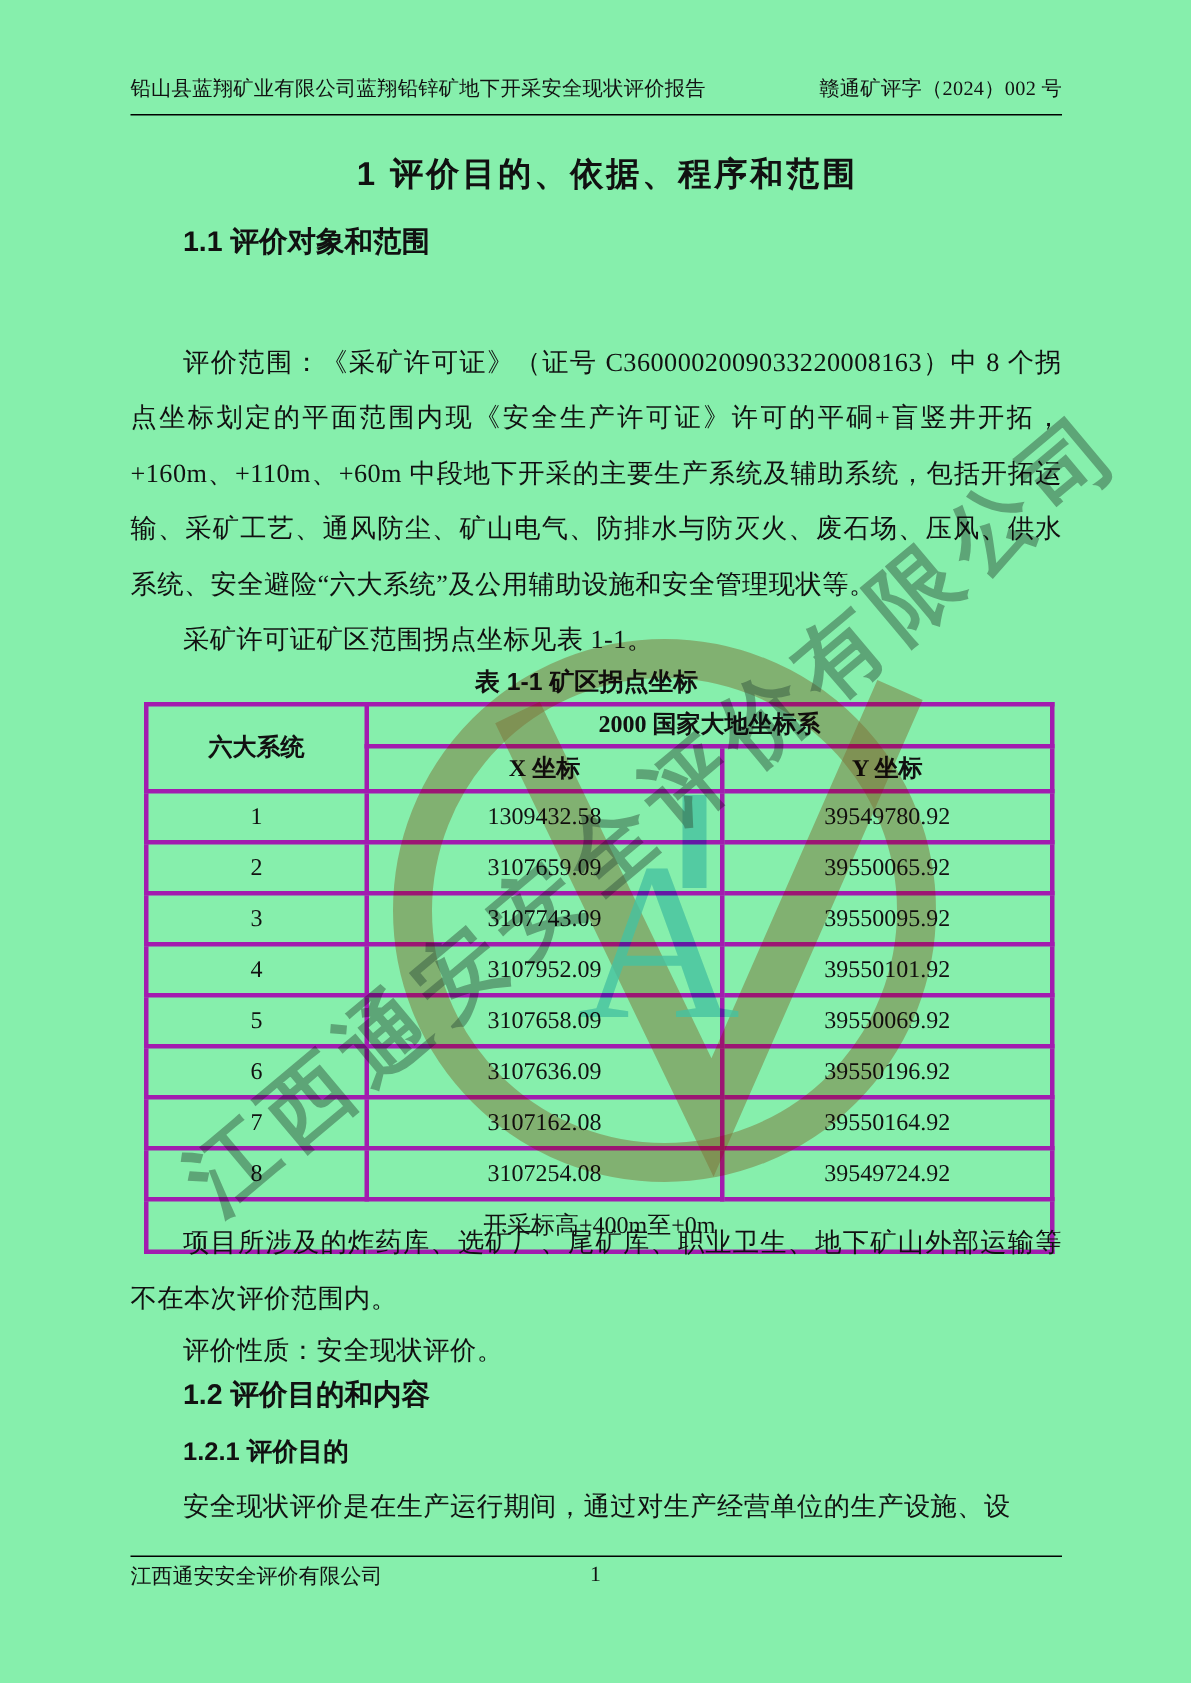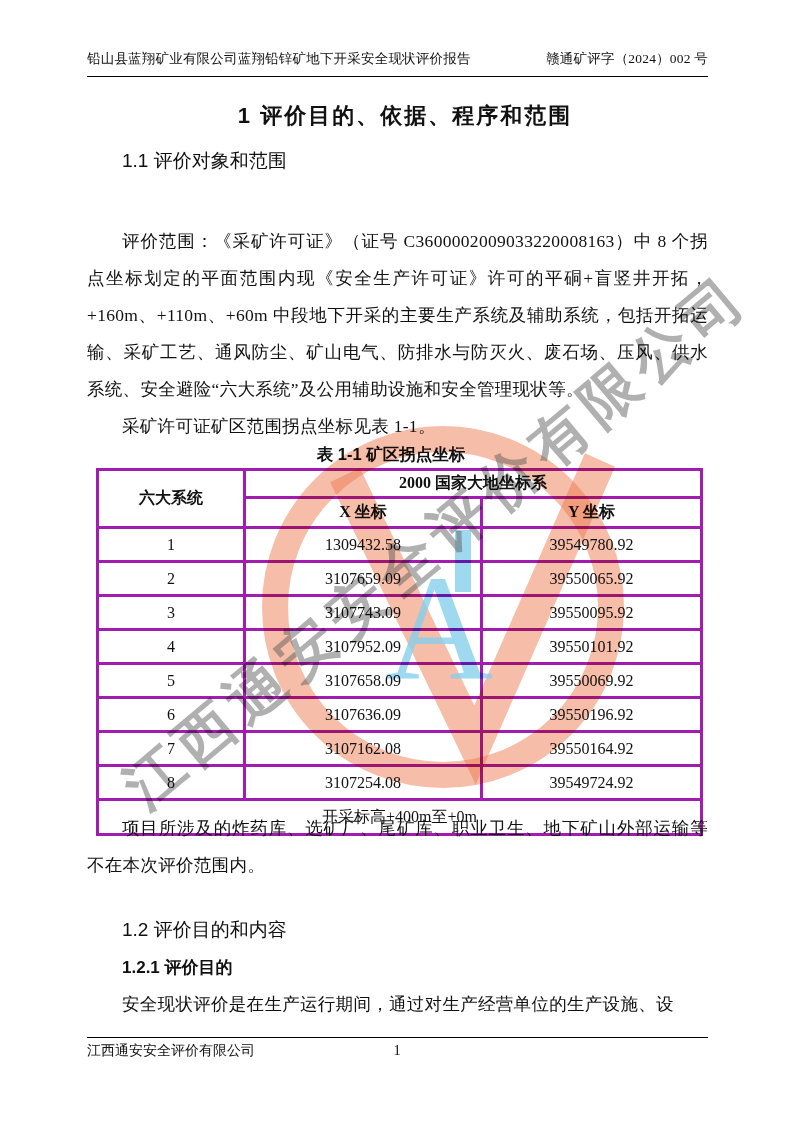--- a/index.html
+++ b/index.html
@@ -1,32 +1,32 @@
 <!DOCTYPE html>
 <html><head>
 <meta charset="utf-8">
 <style>
   html,body { margin:0; padding:0; background:#e8e8e8; }
   .page {
     position:relative; width:794px; height:1122px; margin:0 auto;
-    background:#ffffff; overflow:hidden;
+    background:#86efac; overflow:hidden;
     font-family:"Liberation Serif", serif; color:#111;
   }
   
   .hdr { position:absolute; left:87px; right:86px; top:50px;
          display:flex; justify-content:space-between; align-items:flex-end;
          font-size:13.5px; letter-spacing:0.2px; }
   .hdr-rule { position:absolute; left:87px; right:86px; top:76px;
               border-top:1.6px solid #000; }
   
   .chapter-title { position:absolute; left:16px; right:0; top:101px; margin:0;
          text-align:center; font-family:"Liberation Sans", sans-serif;
          font-weight:bold; font-size:22px; letter-spacing:2px; }
   .h2 { position:absolute; left:122px; margin:0;
-        font-family:"Liberation Sans", sans-serif; font-weight:normal; font-size:19px; }
+        font-family:"Liberation Sans", sans-serif; font-weight:bold; font-size:19px; }
   .h3 { position:absolute; left:122px; margin:0;
         font-family:"Liberation Sans", sans-serif; font-weight:bold; font-size:17px; }
   
   .para { position:absolute; left:87px; width:621px; margin:0;
           font-size:17.5px; line-height:37px; letter-spacing:0.3px;
           text-indent:2em; text-align:justify; text-justify:inter-ideograph; }
   
   .tbl-caption { position:absolute; left:0; right:12px; top:444px; text-align:center;
           font-family:"Liberation Sans", sans-serif; font-weight:bold; font-size:16.5px; }
   table.coords { position:absolute; left:96px; top:468px; width:604px;
@@ -132,20 +132,21 @@
         </tr>
       </tbody>
     <tfoot>
       <tr>
         <td colspan="3">开采标高+400m至+0m</td>
       </tr>
     </tfoot>
   </table>
 
   <p class="para" style="top:810px;">项目所涉及的炸药库、选矿厂、尾矿库、职业卫生、地下矿山外部运输等不在本次评价范围内。</p>
+  <p class="para" style="top:882px;">评价性质：安全现状评价。</p>
 
   <h2 class="h2" style="top:917px;">1.2 评价目的和内容</h2>
   <h3 class="h3" style="top:956px;">1.2.1 评价目的</h3>
   <p class="para" style="top:986px;">安全现状评价是在生产运行期间，通过对生产经营单位的生产设施、设</p>
 
   <div class="ftr-rule"></div>
   <div class="ftr-company">江西通安安全评价有限公司</div>
   <div class="ftr-page">1</div>
 
   <div class="wm">

